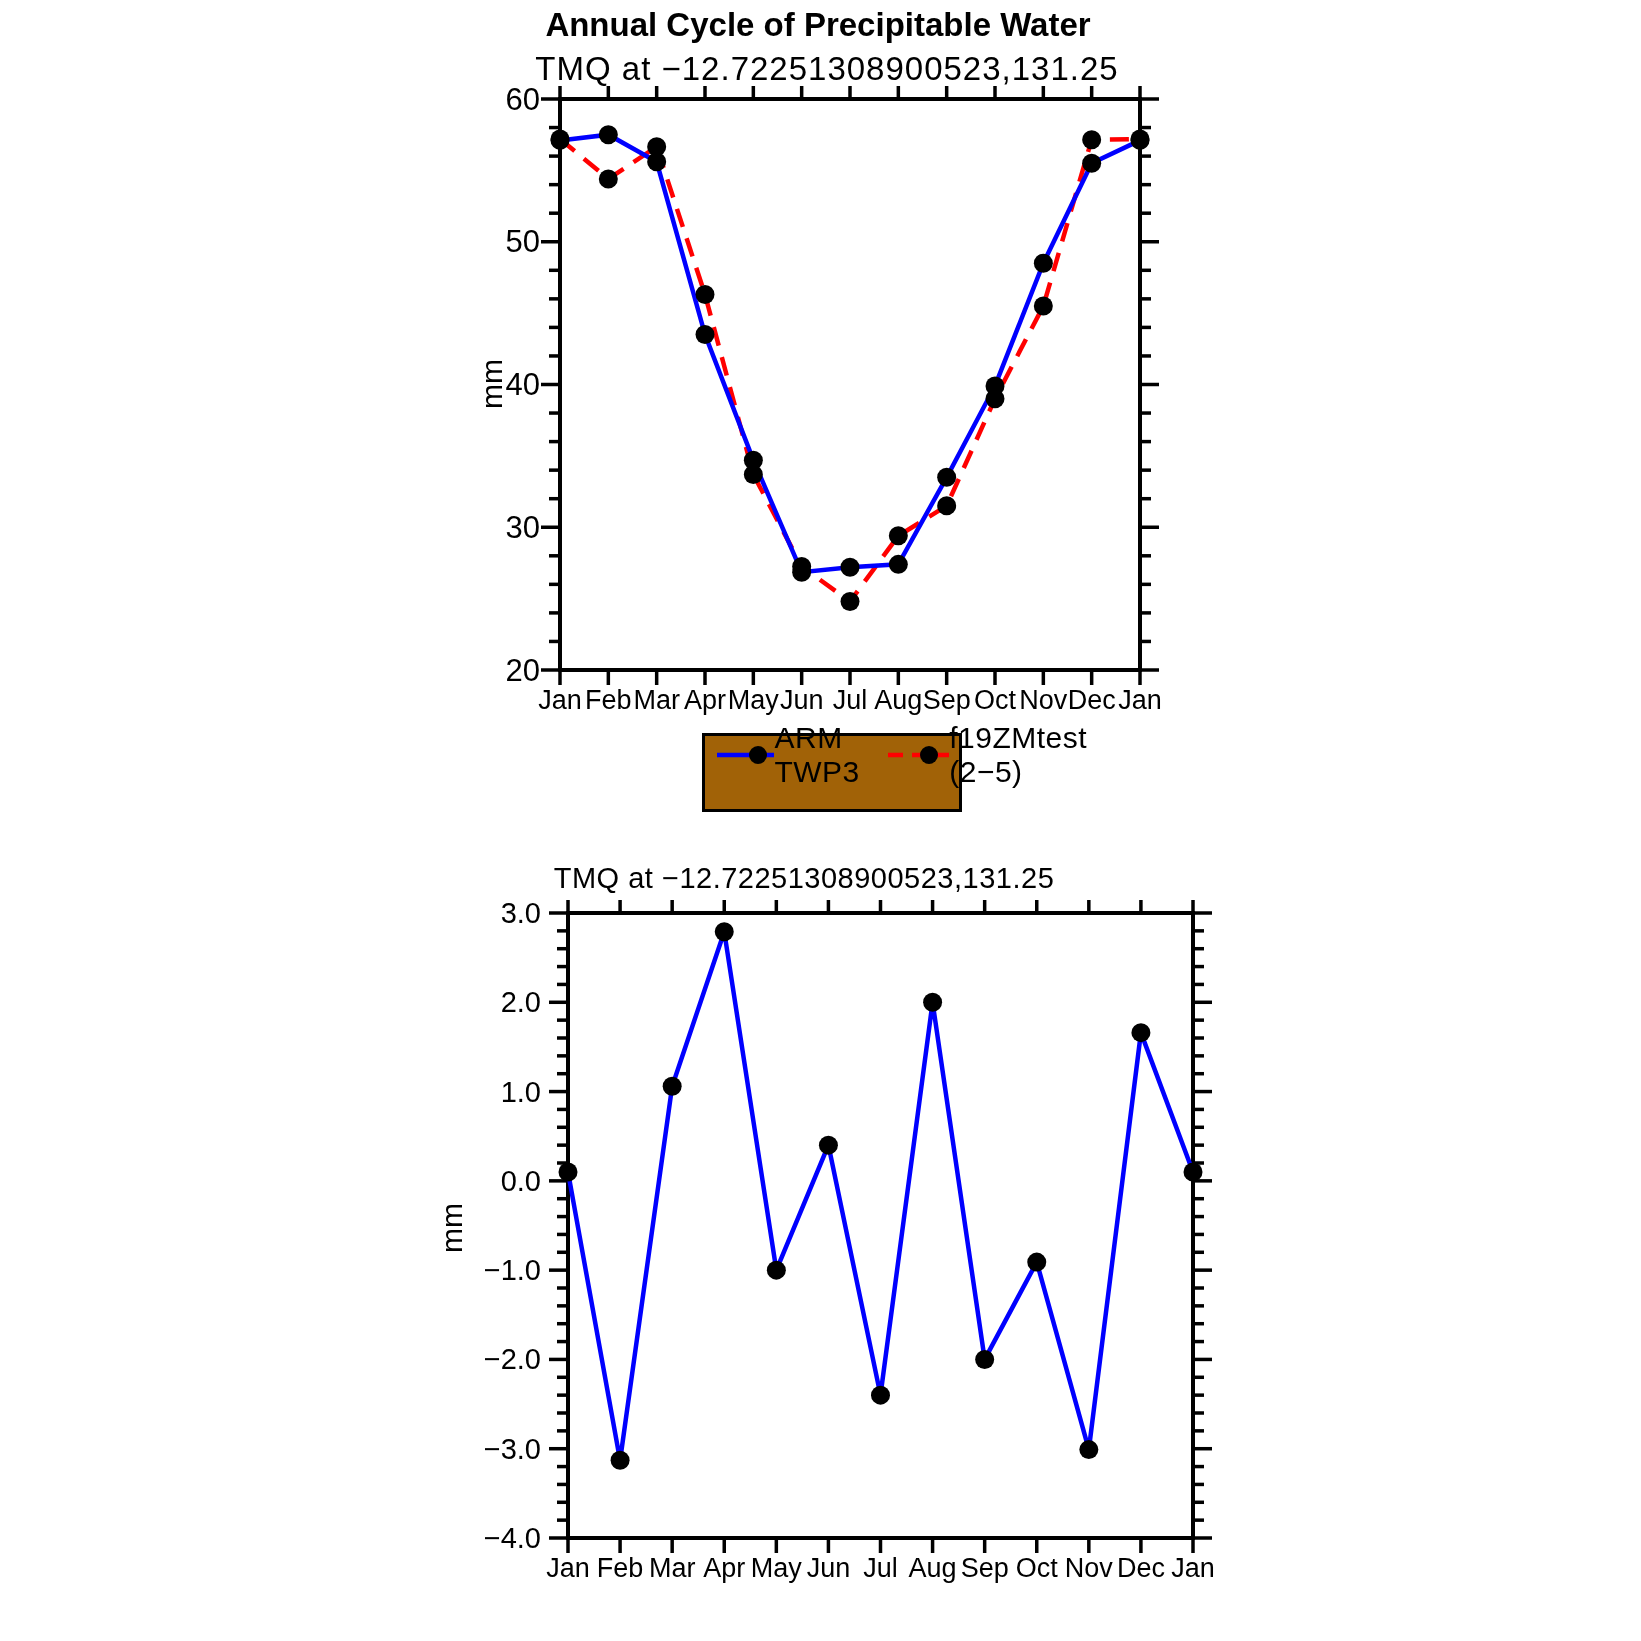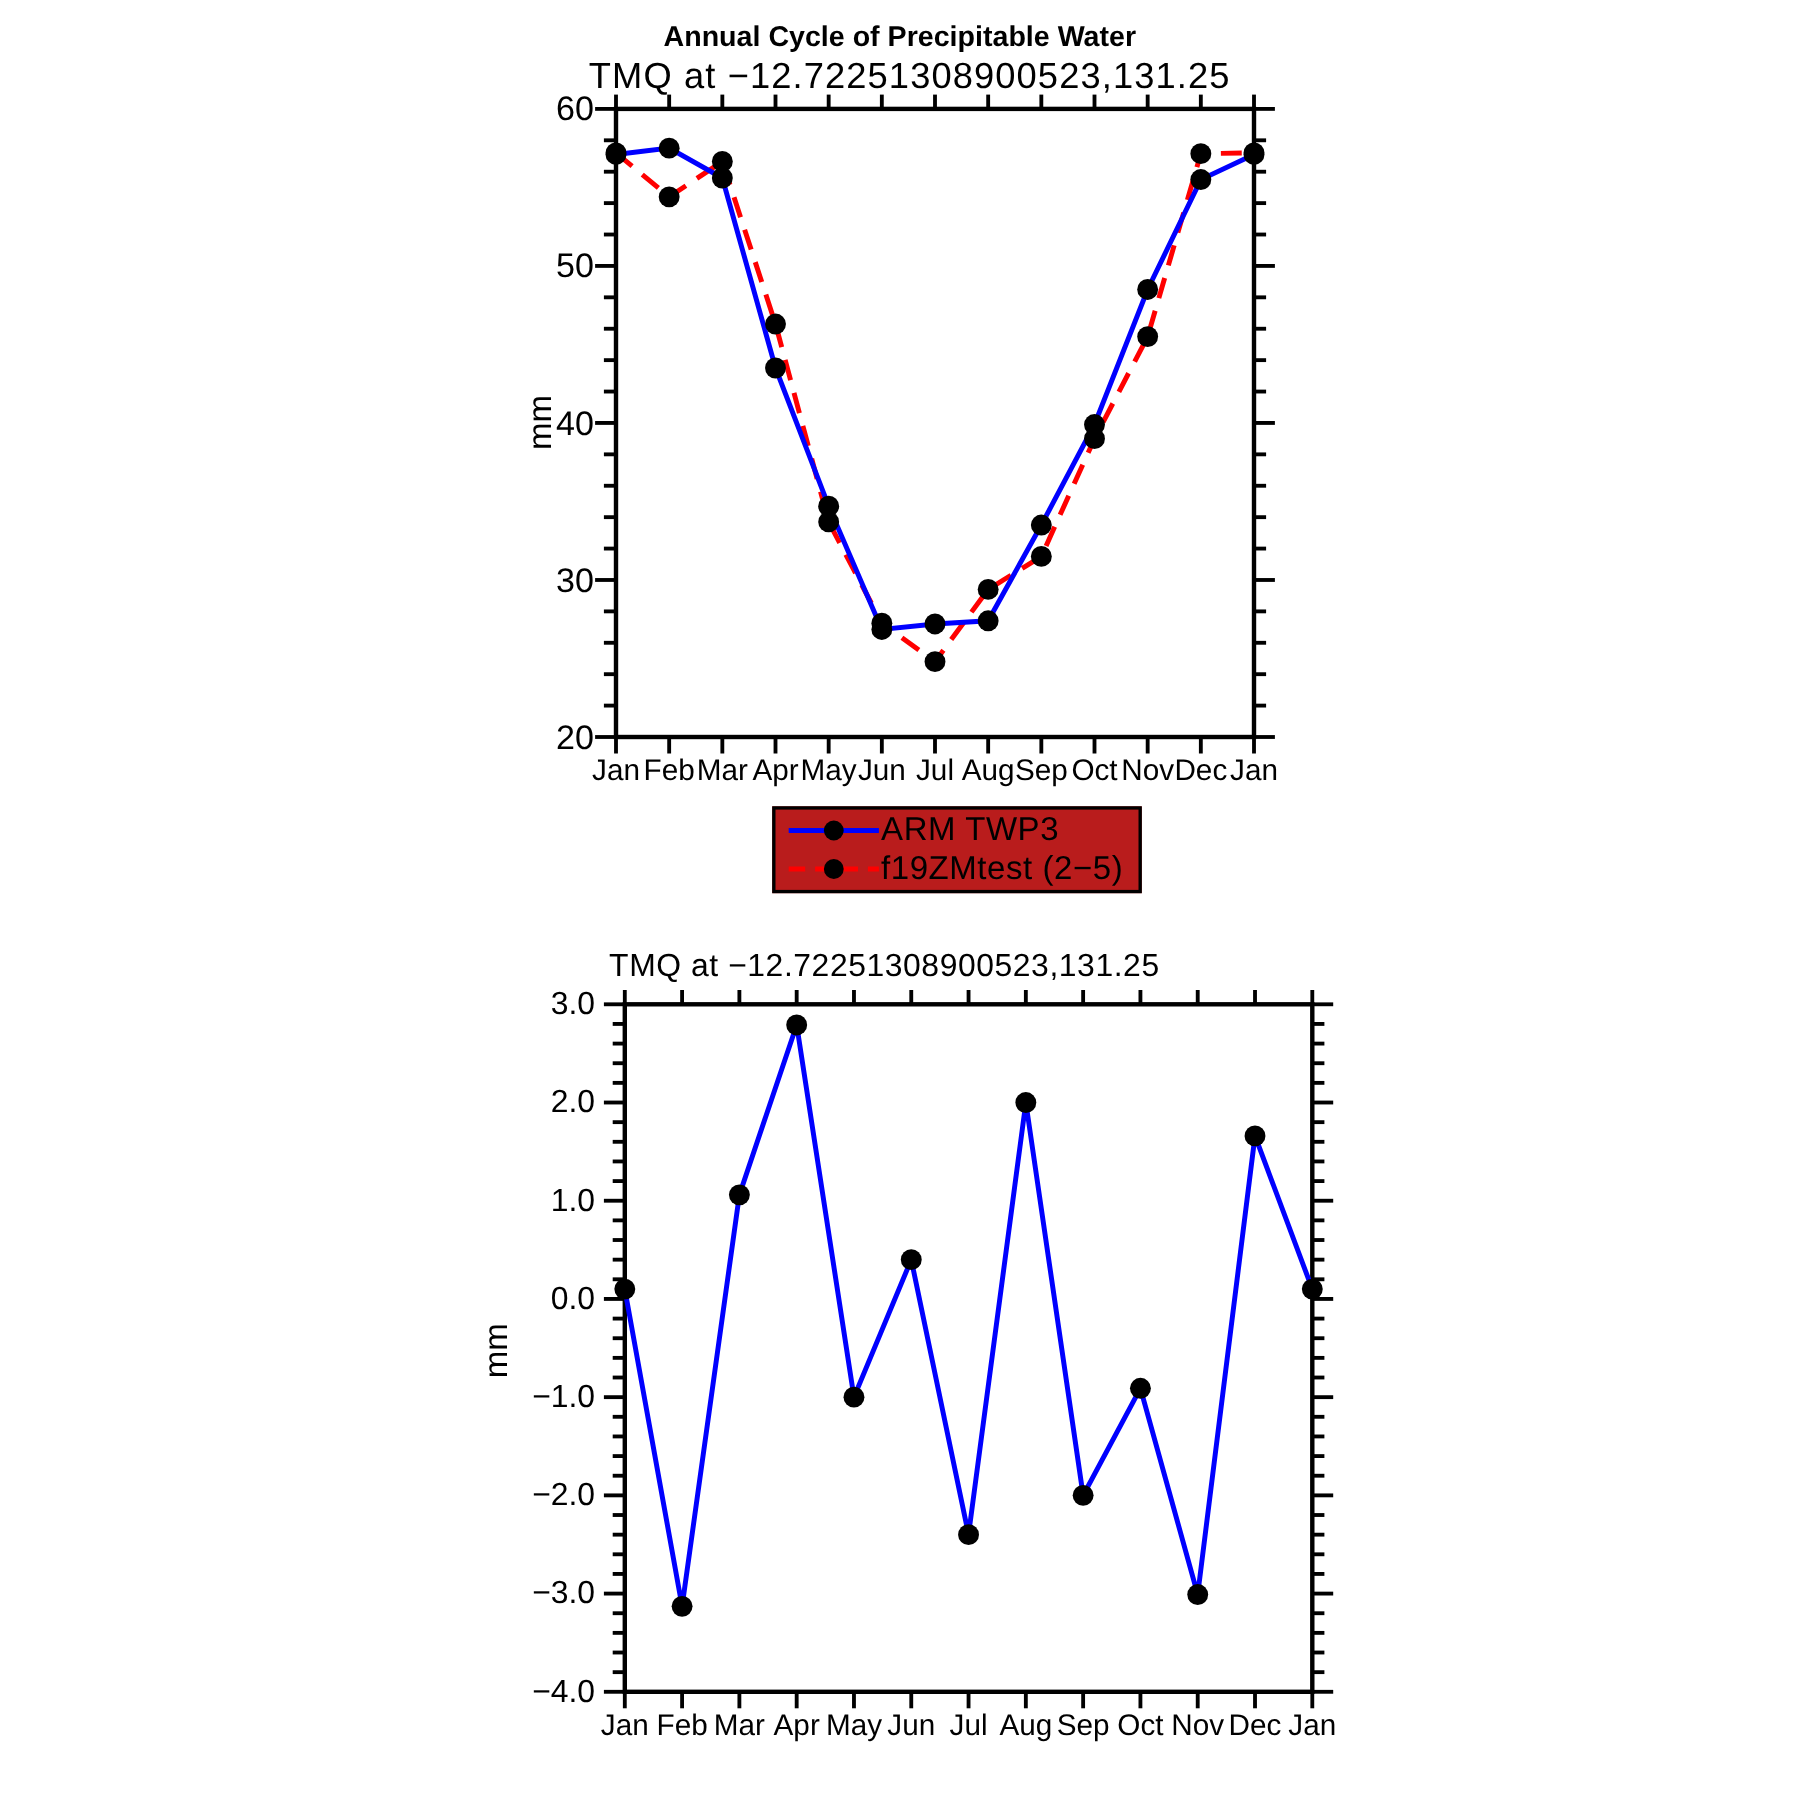--- a/index.html
+++ b/index.html
@@ -6,29 +6,29 @@
   .canvas{
     position:relative;
     width:1641px;height:1641px;
     background:#ffffff;
     font-family:"Liberation Sans", sans-serif;
     color:#000;
     overflow:hidden;
   }
   #plot-svg{position:absolute;left:0;top:0;z-index:1;}
   .txt{position:absolute;white-space:nowrap;z-index:2;}
-  .chart-title{font-weight:bold;font-size:26px;transform:translateX(-50%);margin-top:12px;}
+  .chart-title{font-weight:bold;font-size:33px;transform:translateX(-50%);}
   .chart-subtitle{font-size:33px;font-weight:400;letter-spacing:1px;transform:translateX(-50%);}
   .chart-subtitle.small{font-size:29px;letter-spacing:0.5px;}
   .y-axis-label{font-size:30px;transform:translate(-50%,-50%) rotate(-90deg);}
   .legend{
-    position:absolute;left:702px;top:733px;width:336px;height:79px;
+    position:absolute;left:702px;top:733px;width:260px;height:79px;
     border:3px solid #000;box-sizing:border-box;z-index:2;
-    display:flex;flex-direction:column;justify-content:space-around;
-    padding:2px 0 2px 10px;background:#b91c1c;
+    display:flex;flex-direction:row;justify-content:space-around;
+    padding:2px 0 2px 10px;background:#a16207;
   }
   .legend-row{display:flex;align-items:center;height:34px;}
   .legend-label{font-size:30px;letter-spacing:0.5px;}
 </style>
 </head>
 <body>
 
 <div class="canvas">
 
   <svg id="plot-svg" width="1641" height="1641" viewBox="0 0 1641 1641">

